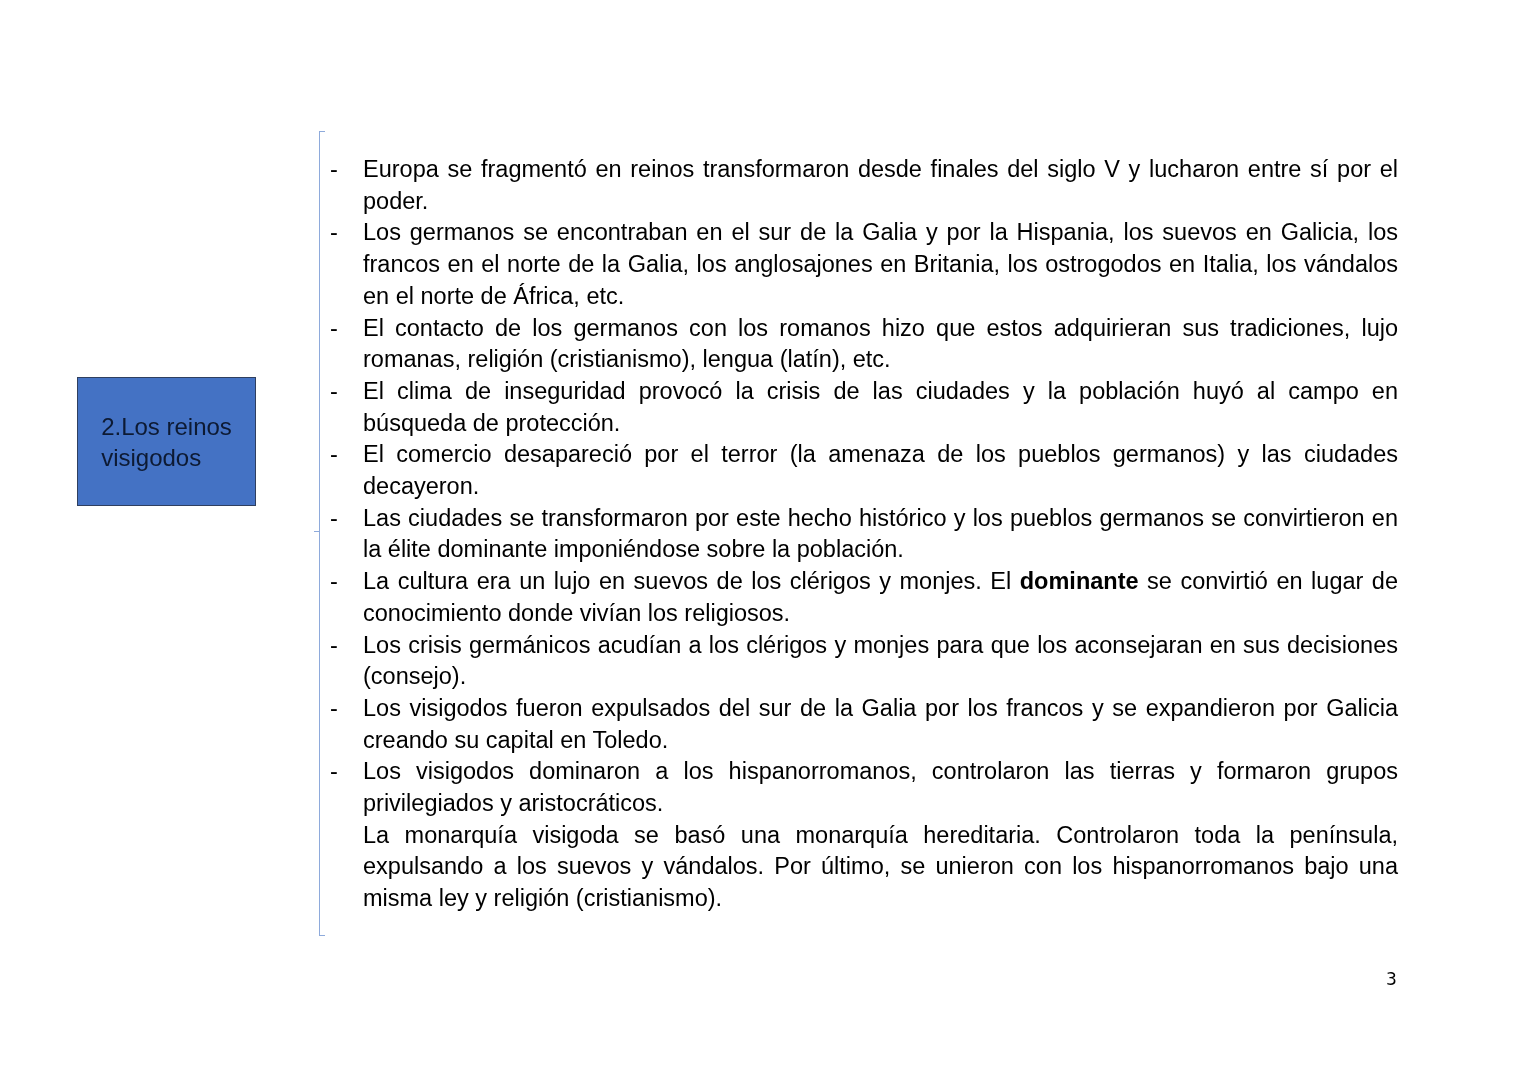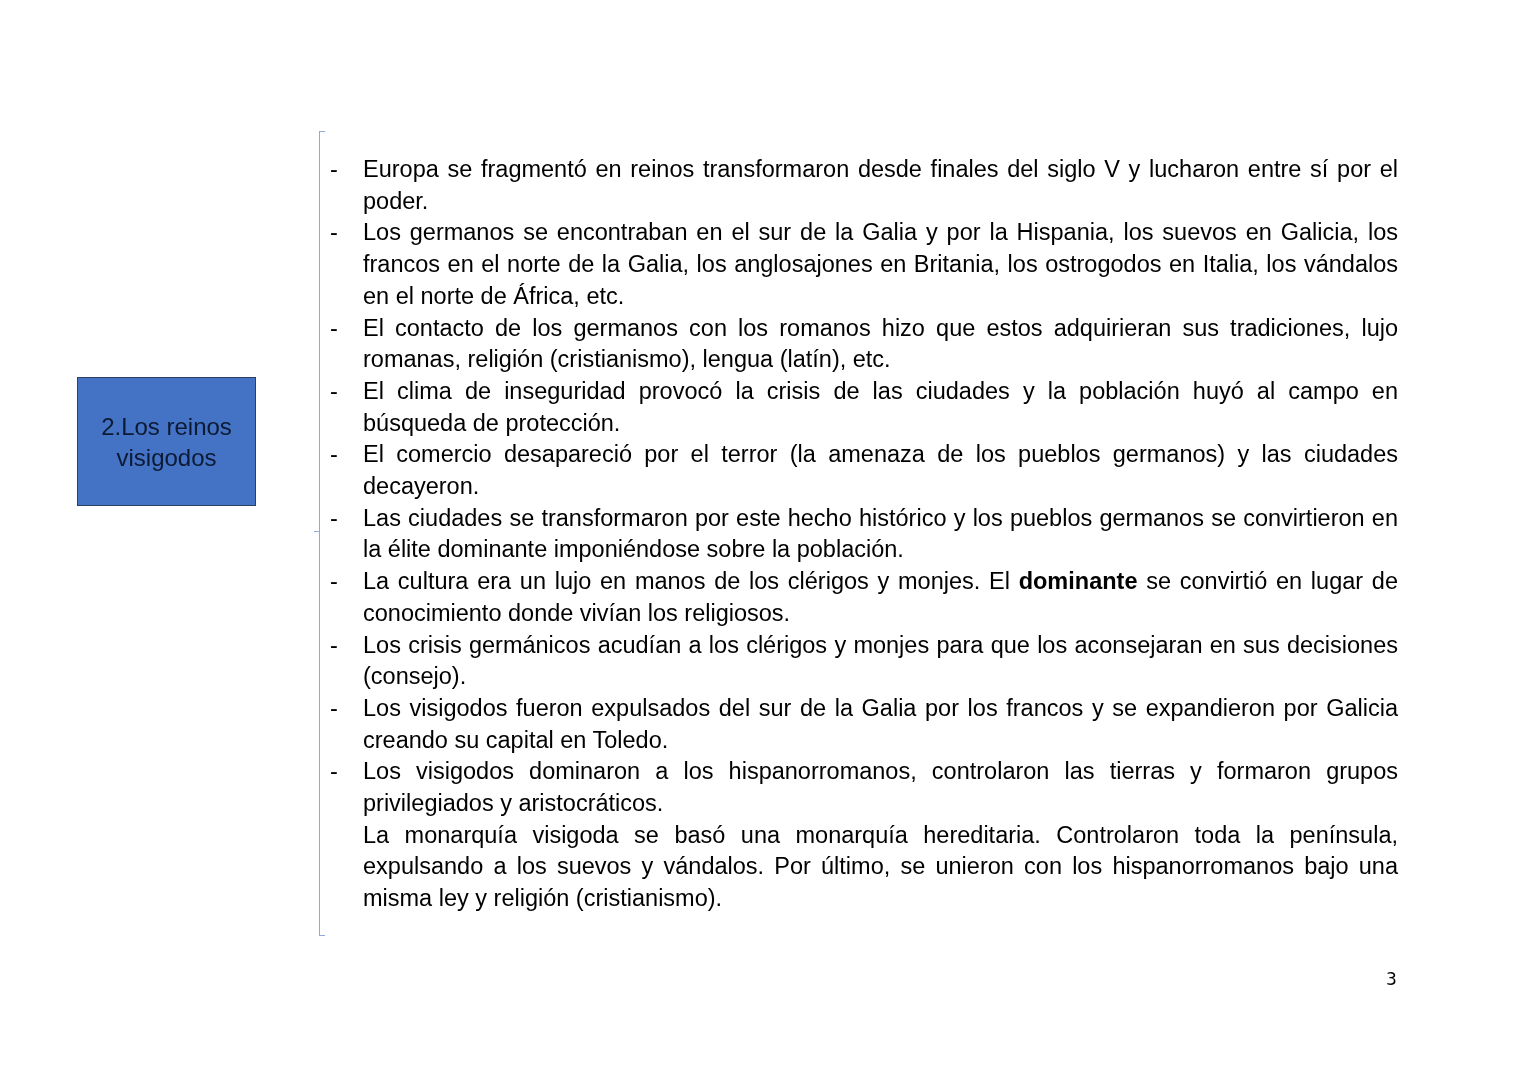--- a/index.html
+++ b/index.html
@@ -1,20 +1,20 @@
 <!DOCTYPE html>
 <html><head>
 <meta charset="utf-8">
 <style>
   html, body { margin:0; padding:0; }
   body { width:1527px; height:1080px; background:#ffffff; position:relative; overflow:hidden;
          font-family:"Liberation Sans", sans-serif; color:#000; }
   .title-box { position:absolute; left:77px; top:377px; width:179px; height:129px;
                background:#4472c4; border:1.5px solid #2f3f5f; box-sizing:border-box;
-               display:flex; align-items:center; justify-content:center; text-align:center;
+               display:flex; align-items:center; justify-content:center; 
                font-size:24px; line-height:31px; color:#0d1a33; }
   .bracket { position:absolute; left:319px; top:131px; width:5px; height:803px;
              border-left:1.5px solid #8eaadb; border-top:1.5px solid #8eaadb; border-bottom:1.5px solid #8eaadb; }
   .bracket-tick { position:absolute; left:314px; top:531px; width:6px; height:0; border-top:1.5px solid #8eaadb; }
   .content { position:absolute; left:330px; top:154px; width:1068px; font-size:23.5px; line-height:31.7px; }
   .item { display:flex; }
   .dash { width:33px; flex:none; }
   .text { flex:1; text-align:justify; }
   .para { padding-left:33px; text-align:justify; }
   .page-num { position:absolute; left:1386px; top:969px; font-size:17px; font-family:"DejaVu Sans", sans-serif; }
@@ -52,21 +52,21 @@
   <div class="item">
       <span class="dash">-</span>
       <span class="text">El comercio desapareció por el terror (la amenaza de los pueblos germanos) y las ciudades decayeron.</span>
     </div>
   <div class="item">
       <span class="dash">-</span>
       <span class="text">Las ciudades se transformaron por este hecho histórico y los pueblos germanos se convirtieron en la élite dominante imponiéndose sobre la población.</span>
     </div>
   <div class="item">
       <span class="dash">-</span>
-      <span class="text"><span>La cultura era un lujo en manos de los clérigos y monjes. El </span><b>dominante</b><span> se convirtió en lugar de conocimiento donde vivían los religiosos.</span></span>
+      <span class="text"><span>La cultura era un lujo en suevos de los clérigos y monjes. El </span><b>dominante</b><span> se convirtió en lugar de conocimiento donde vivían los religiosos.</span></span>
     </div>
   <div class="item">
       <span class="dash">-</span>
       <span class="text">Los crisis germánicos acudían a los clérigos y monjes para que los aconsejaran en sus decisiones (consejo).</span>
     </div>
   <div class="item">
       <span class="dash">-</span>
       <span class="text">Los visigodos fueron expulsados del sur de la Galia por los francos y se expandieron por Galicia creando su capital en Toledo.</span>
     </div>
   <div class="item">

